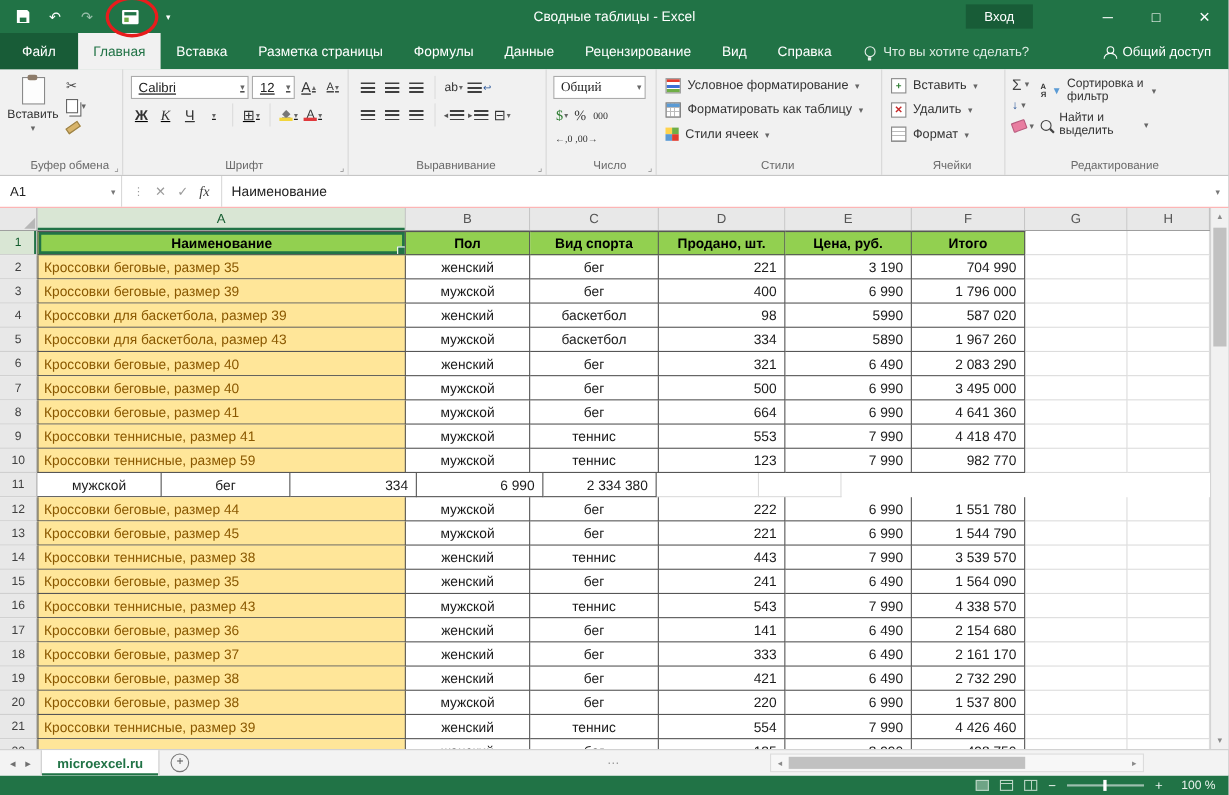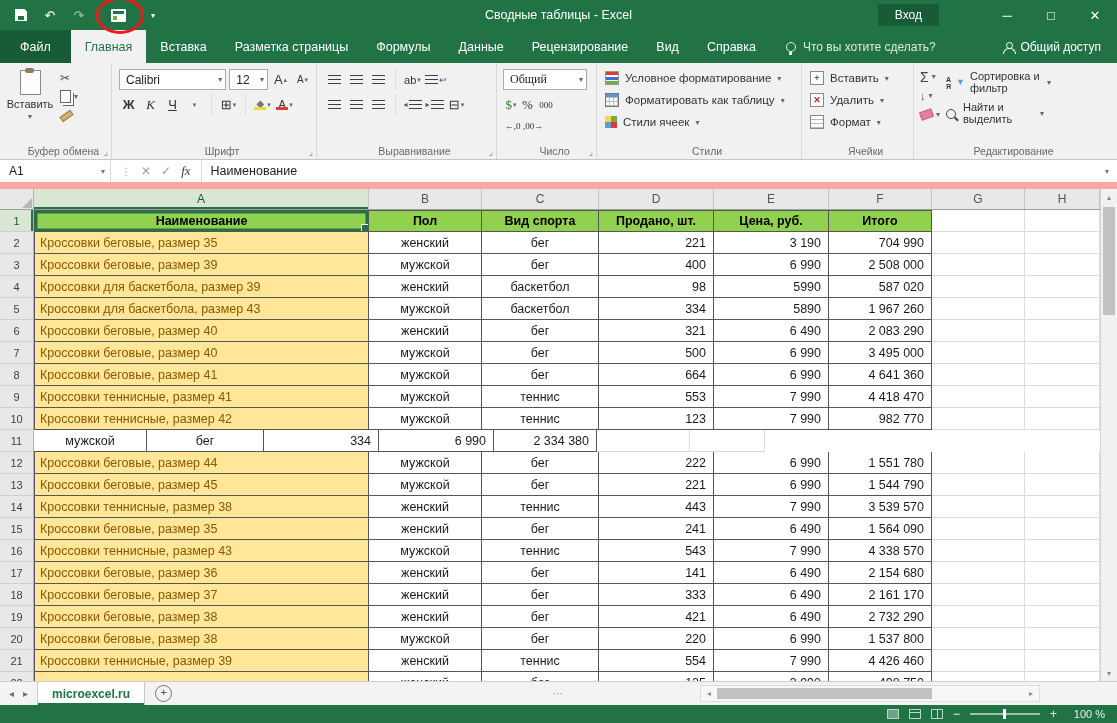--- a/index.html
+++ b/index.html
@@ -75,21 +75,21 @@
   .fmt-icon{background:repeating-linear-gradient(to bottom,#fff 0 3px,#bbb 3px 4px);}
   .edcols{display:flex;}
   .minicol{display:flex;flex-direction:column;gap:4px;padding:2px 6px 0 2px;}
   .edbtn{display:flex;align-items:center;gap:5px;font-size:11px;line-height:11.5px;color:#333;height:31px;}
   .sorticon{font-size:7px;line-height:7px;color:#333;text-align:center;font-weight:bold;}
   .funnel{color:#5b9bd5;font-size:9px;}
   .mag{width:8px;height:8px;border:1.6px solid #444;border-radius:50%;position:relative;margin-right:2px;}
   .mag::after{content:'';position:absolute;width:5px;height:1.6px;background:#444;transform:rotate(45deg);right:-4px;bottom:-2px;}
   .eraser{width:11px;height:7px;background:#e87da0;border:1px solid #b85a7d;transform:rotate(-20deg);border-radius:1px;}
   
-  .fbar{height:29px;background:#fff;display:flex;align-items:stretch;border-bottom:7px solid #fca5a5;box-sizing:border-box;}
+  .fbar{height:29px;background:#fff;display:flex;align-items:stretch;border-bottom:1px solid #fca5a5;box-sizing:border-box;}
   .namebox{width:101px;display:flex;align-items:center;padding-left:9px;font-size:12px;color:#222;border-right:1px solid #d9d9d9;}
   .namebox .car{margin-left:auto;padding-right:5px;color:#777;font-size:8px;}
   .fbtns{display:flex;align-items:center;gap:10px;padding:0 10px;color:#9b9b9b;font-size:12px;border-right:1px solid #d9d9d9;}
   .fx{font-family:"Liberation Serif",serif;font-style:italic;color:#3c3c3c;font-size:13px;}
   .fcontent{flex:1;display:flex;align-items:center;padding-left:9px;font-size:12.5px;color:#222;}
   .fexpand{width:20px;display:flex;align-items:center;justify-content:center;color:#777;font-size:8px;}
   
   .gridwrap{position:relative;height:492px;background:#fff;overflow:hidden;}
   .gridinner{display:flex;flex-direction:column;height:100%;width:1100px;}
   .colheads{height:21px;display:flex;background:#e8e8e8;border-bottom:1px solid #9f9f9f;box-sizing:border-box;flex:none;}
@@ -216,21 +216,21 @@
             </div>
         </div>
       </div>
       <div class="glabel">
           <span>Буфер обмена</span>
         <span class="launcher">⌟</span>
         </div>
     </div>
 
     <div class="group" style="width:205px;">
-      <div class="gbody" style="flex-direction:column;padding-left:7px;">
+      <div class="gbody" style="flex-direction:column;padding-left:7px;text-decoration:underline;">
         <div class="frow">
           <div class="combo" style="width:112px;">
               <span>Calibri</span>
               <span class="car">▾</span>
             </div>
           <div class="combo" style="width:40px;">
               <span>12</span>
               <span class="car">▾</span>
             </div>
           <div class="ib">
@@ -489,21 +489,21 @@
             <div class="cell e w-g"></div>
             <div class="cell e w-h"></div>
           </div>
           <div class="r">
             <div class="rn">3</div>
             <div class="cell t lb acell al w-a">Кроссовки беговые, размер 39</div>
             <div class="cell t ac w-b">мужской</div>
             <div class="cell t ac w-c">бег</div>
             <div class="cell t ar w-d">400</div>
             <div class="cell t ar w-e">6 990</div>
-            <div class="cell t ar w-f">2 508 000</div>
+            <div class="cell t ar w-f">1 796 000</div>
             <div class="cell e w-g"></div>
             <div class="cell e w-h"></div>
           </div>
           <div class="r">
             <div class="rn">4</div>
             <div class="cell t lb acell al w-a">Кроссовки для баскетбола, размер 39</div>
             <div class="cell t ac w-b">женский</div>
             <div class="cell t ac w-c">баскетбол</div>
             <div class="cell t ar w-d">98</div>
             <div class="cell t ar w-e">5990</div>
@@ -561,21 +561,21 @@
             <div class="cell t ac w-b">мужской</div>
             <div class="cell t ac w-c">теннис</div>
             <div class="cell t ar w-d">553</div>
             <div class="cell t ar w-e">7 990</div>
             <div class="cell t ar w-f">4 418 470</div>
             <div class="cell e w-g"></div>
             <div class="cell e w-h"></div>
           </div>
           <div class="r">
             <div class="rn">10</div>
-            <div class="cell t lb acell al w-a">Кроссовки теннисные, размер 42</div>
+            <div class="cell t lb acell al w-a">Кроссовки теннисные, размер 59</div>
             <div class="cell t ac w-b">мужской</div>
             <div class="cell t ac w-c">теннис</div>
             <div class="cell t ar w-d">123</div>
             <div class="cell t ar w-e">7 990</div>
             <div class="cell t ar w-f">982 770</div>
             <div class="cell e w-g"></div>
             <div class="cell e w-h"></div>
           </div>
           <div class="r">
             <div class="rn">11</div>

